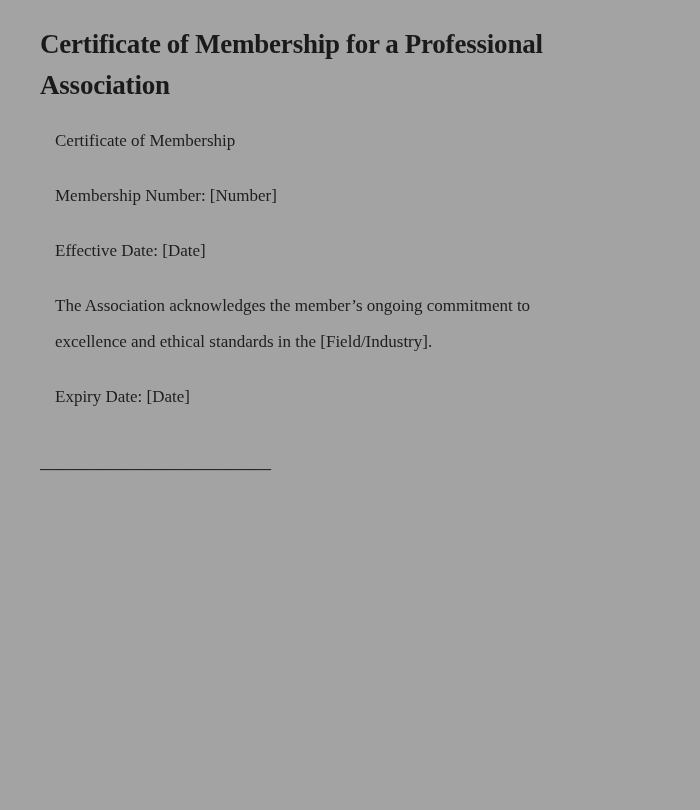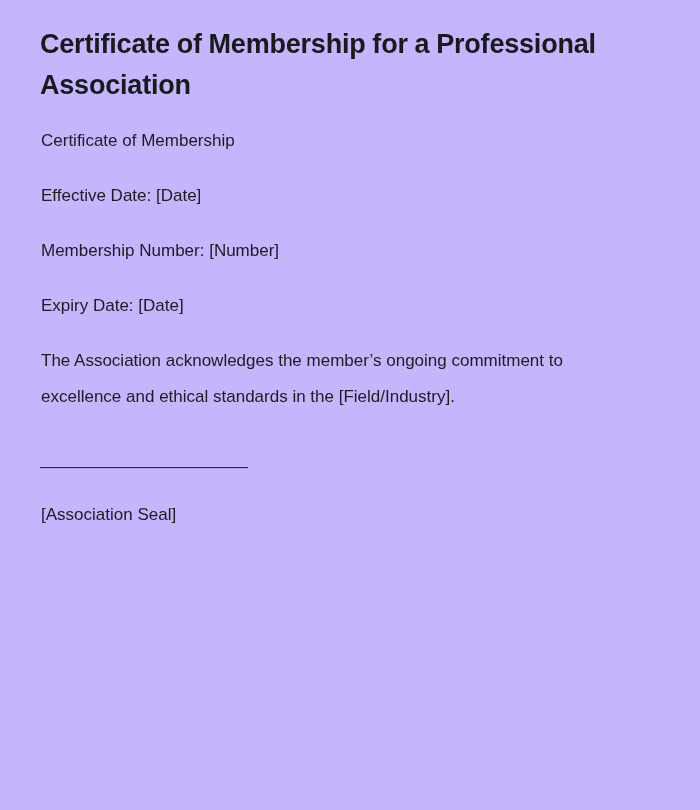--- a/index.html
+++ b/index.html
@@ -12,23 +12,24 @@
     height: 810px;
     overflow: hidden;
     font-family: "Liberation Sans", "DejaVu Sans", sans-serif;
     -webkit-font-smoothing: antialiased;
   }
 
   .page {
     box-sizing: border-box;
     width: 700px;
     height: 810px;
-    background: #c4b5fd;
+    background: #a3a3a3;
     padding: 12px;
     position: relative;
+    font-family: Liberation Serif, serif;
   }
 
   .doc {
     position: absolute;
     left: 40px;
     top: 0;
     width: 556px;
   }
 
   .doc-title {
@@ -44,30 +45,30 @@
   }
 
   .doc-body {
     margin-top: 17px;
   }
 
   .para {
     font-size: 17px;
     line-height: 36px;
     color: #1d1d1d;
-    margin: 0 0 19px 1px;
+    margin: 0 0 19px 15px;
     font-weight: 400;
   }
 
   .para:last-child {
     margin-bottom: 0;
   }
 
   .sig-rule {
-    font-size: 17px;
+    font-size: 21px;
     line-height: 36px;
     color: #1d1d1d;
     margin: 0 0 19px 0;
     letter-spacing: 0px;
     white-space: nowrap;
     overflow: hidden;
   }
 
   .spacer-line {
     height: 8px;
@@ -80,32 +81,31 @@
 
   <article class="doc">
 
     <h1 class="doc-title">Certificate of Membership for a Professional Association</h1>
 
     <div class="doc-body">
 
       <p class="para">Certificate of Membership</p>
 
 
+      <p class="para">Membership Number: [Number]</p>
+
       <p class="para">Effective Date: [Date]</p>
 
-      <p class="para">Membership Number: [Number]</p>
+      <p class="para">The Association acknowledges the member’s ongoing commitment to excellence and ethical standards in the [Field/Industry].</p>
 
       <p class="para">Expiry Date: [Date]</p>
-
-      <p class="para">The Association acknowledges the member’s ongoing commitment to excellence and ethical standards in the [Field/Industry].</p>
 
       <div class="spacer-line"></div>
 
       <p class="sig-rule">______________________</p>
 
 
-      <p class="para">[Association Seal]</p>
 
     </div>
 
   </article>
 
 </div>
 
 </body></html>

